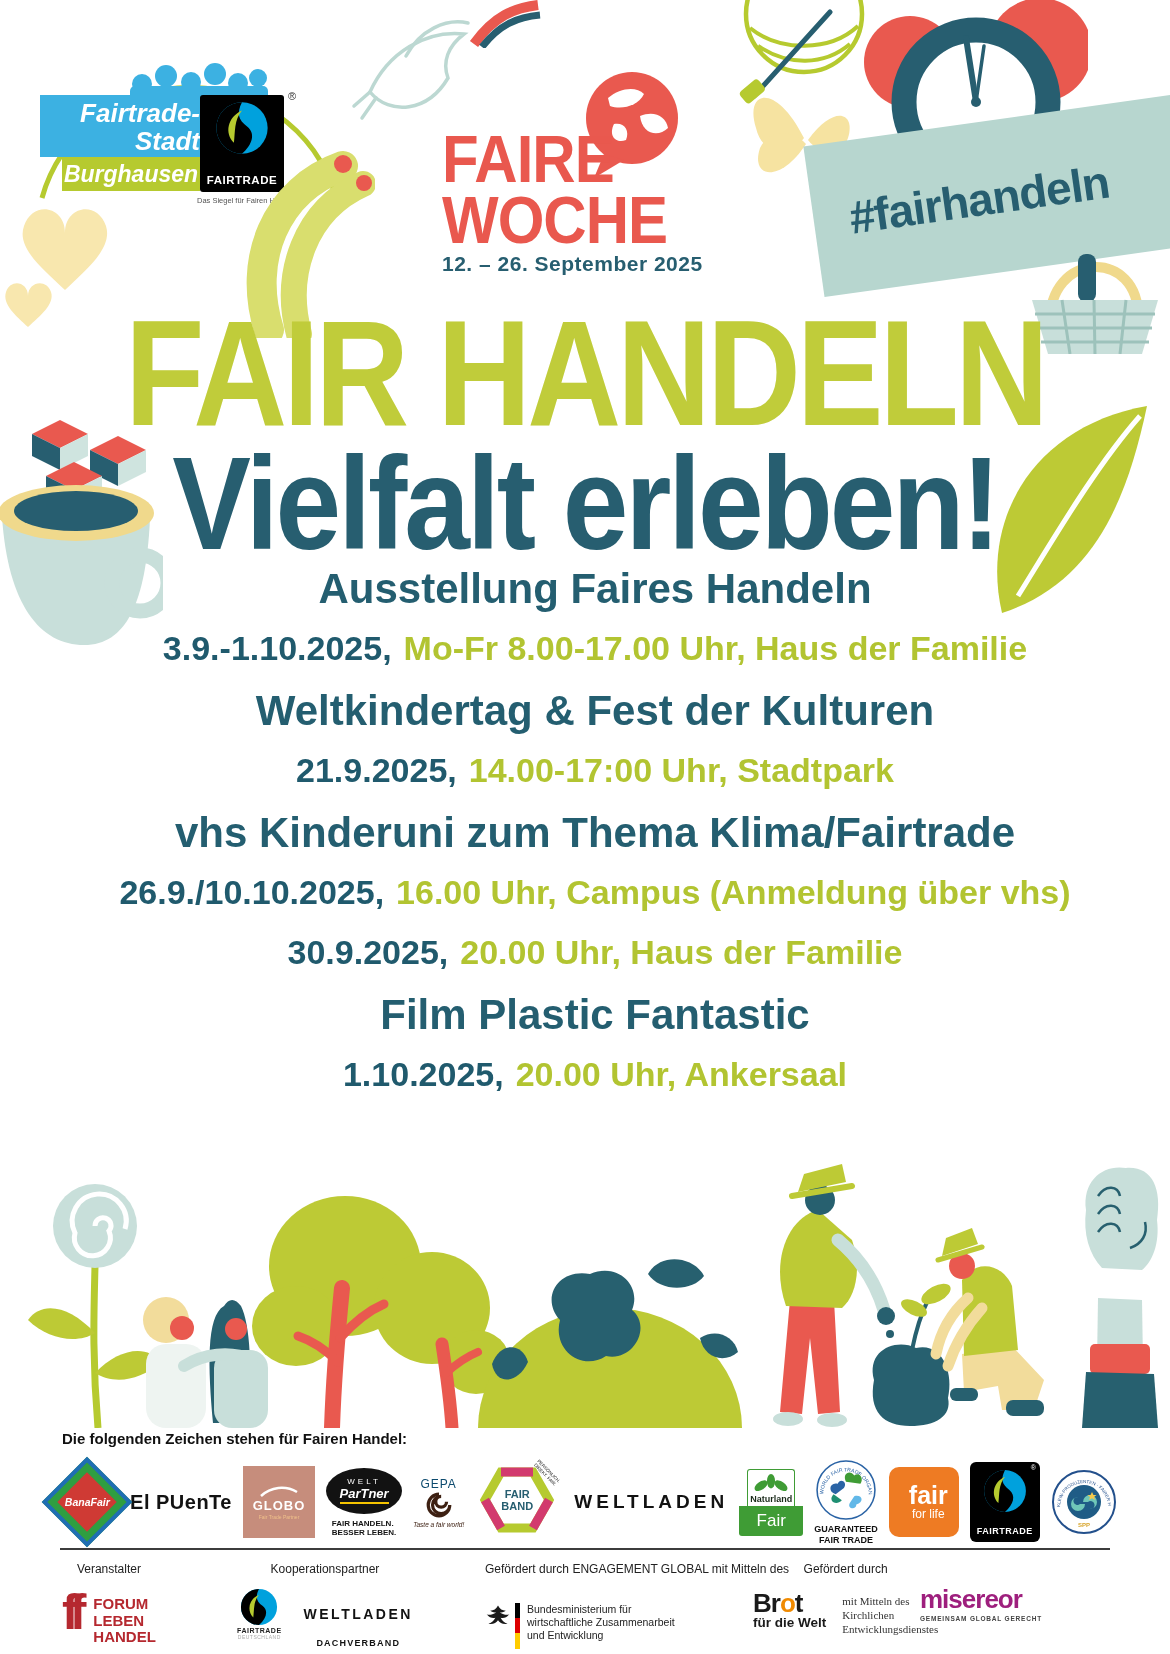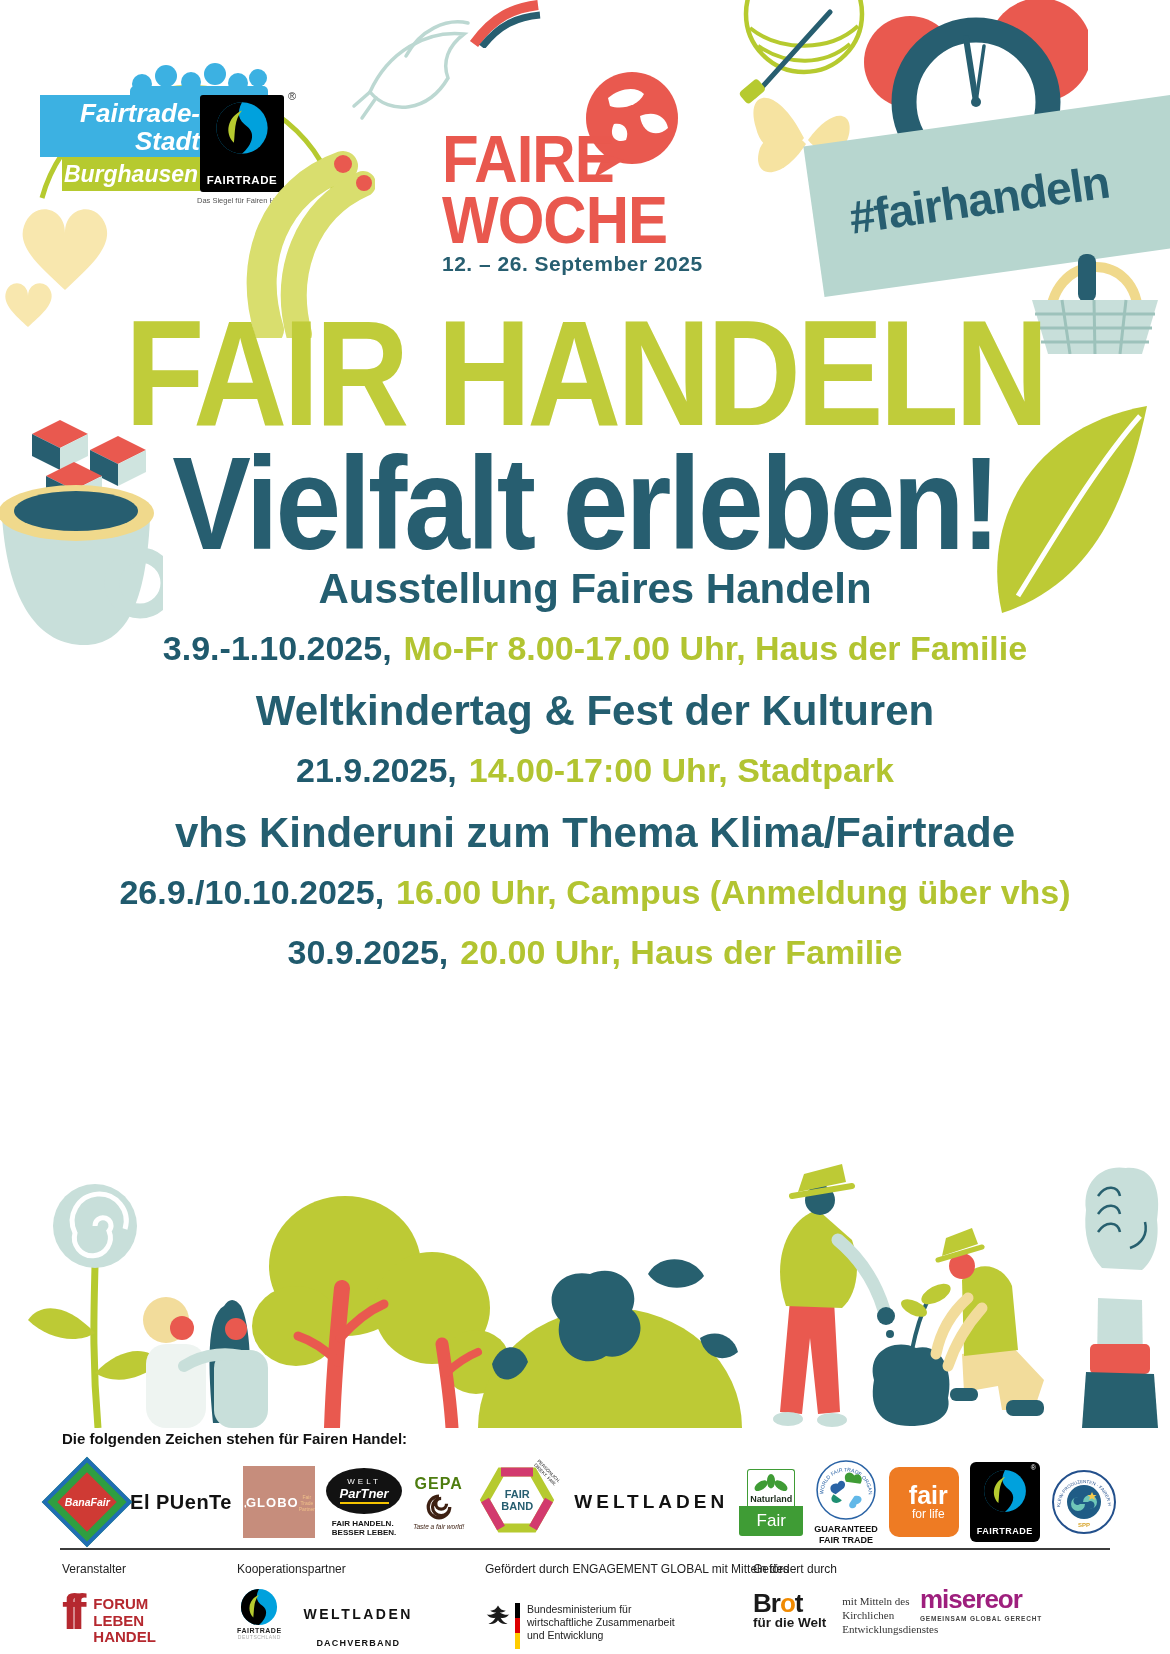--- a/index.html
+++ b/index.html
@@ -48,29 +48,29 @@
 
   
   .labels-intro{left:62px;top:1430px;font-size:15px;font-weight:bold;color:#111;}
   .logos{left:55px;top:1452px;width:1062px;height:100px;display:flex;justify-content:space-between;align-items:center;}
   .lg{display:flex;flex-direction:column;align-items:center;justify-content:center;text-align:center;}
   .bana-d{width:56px;height:56px;transform:rotate(45deg);background:#2f9e41;border:4px solid #1f6eb4;
           display:flex;align-items:center;justify-content:center;}
   .bana-c{width:42px;height:42px;background:#cf3a34;display:flex;align-items:center;justify-content:center;}
   .bana-c span{transform:rotate(-45deg);color:#fff;font-style:italic;font-weight:bold;font-size:10.5px;white-space:nowrap;}
   .elp{font-size:20px;font-weight:bold;color:#121212;letter-spacing:.5px;}
-  .globo{width:72px;height:72px;background:#c68d7c;color:#fff;display:flex;flex-direction:row;align-items:center;justify-content:center;}
+  .globo{width:72px;height:72px;background:#c68d7c;color:#fff;display:flex;flex-direction:column;align-items:center;justify-content:center;}
   .globo-t{font-size:13px;font-weight:bold;letter-spacing:1px;}
   .globo-s{font-size:5px;color:#f0c08a;margin-top:1px;}
   .wp-oval{width:76px;height:46px;background:#121212;border-radius:50%;color:#fff;
            display:flex;flex-direction:column;align-items:center;justify-content:center;}
   .wp1{font-size:8px;letter-spacing:3px;}
   .wp2{font-size:13px;font-style:italic;font-weight:bold;border-bottom:2px solid #f5c400;padding-bottom:1px;}
   .wp-sub{font-size:8px;font-weight:bold;margin-top:5px;line-height:9px;color:#121212;text-align:left;}
-  .gepa-t{font-size:16px;font-weight:bold;color:#4d7c0f;letter-spacing:1px;}
+  .gepa-t{font-size:12px;font-weight:normal;color:#0c4a6e;letter-spacing:1px;}
   .gepa-s{font-size:6.5px;font-style:italic;color:#3d2012;margin-top:2px;}
   .fb{position:relative;width:88px;height:88px;}
   .fb-txt{position:absolute;left:0;top:30px;width:84px;text-align:center;font-size:11px;line-height:12px;
           font-weight:bold;color:#275e70;}
   .fb-sub{position:absolute;right:-4px;top:10px;font-size:4.5px;color:#121212;transform:rotate(45deg);width:40px;line-height:5px;}
   .wl{font-size:19px;font-weight:bold;color:#121212;letter-spacing:4px;}
   .nl{width:64px;}
   .nl-top{border:1.5px solid #3f9c35;border-bottom:none;border-radius:3px 3px 0 0;background:#fff;
           display:flex;flex-direction:column;align-items:center;padding:3px 2px 2px;}
   .nl-name{font-size:9px;font-weight:bold;color:#1a2a1a;margin-top:1px;}
@@ -80,21 +80,21 @@
        justify-content:center;padding-left:9px;box-sizing:border-box;}
   .ffl1{font-size:25px;font-weight:bold;line-height:23px;}
   .ffl2{font-size:12px;}
   .ft{position:relative;width:70px;height:80px;background:#000;border-radius:6px;display:flex;flex-direction:column;
       align-items:center;justify-content:space-between;padding:7px 0 6px;box-sizing:border-box;}
   .ft-name{color:#fff;font-weight:bold;font-size:9px;letter-spacing:.5px;}
   .ft-reg{position:absolute;top:2px;right:4px;color:#fff;font-size:7px;}
 
   
   .footer-rule{left:60px;top:1548px;width:1050px;border-top:2px solid #3c3c3c;height:0;}
-  .f-label{font-size:12px;color:#222;}
+  .f-label{font-size:12px;color:#222;text-align:center;}
   .c1{left:62px;top:1562px;}
   .c1-row{display:flex;align-items:flex-start;margin-top:14px;}
   .ff-mono{font-size:50px;font-weight:bold;color:#b5282f;letter-spacing:-9px;line-height:44px;margin-right:16px;}
   .ff-lines{font-size:15px;font-weight:bold;color:#b5282f;line-height:16.5px;margin-top:6px;}
   .c2{left:237px;top:1562px;}
   .c2-row{display:flex;align-items:flex-start;margin-top:12px;}
   .ftd{display:flex;flex-direction:column;align-items:center;margin-right:22px;}
   .ftd-n{font-size:7px;font-weight:bold;color:#222;margin-top:1px;letter-spacing:.5px;}
   .ftd-s{font-size:5px;color:#aaa;letter-spacing:.5px;}
   .wl2{margin-top:18px;text-align:center;}
@@ -280,20 +280,26 @@
       <div class="event-title">vhs Kinderuni zum Thema Klima/Fairtrade</div>
       <div class="event-line">
         <span class="ev-date">26.9./10.10.2025,</span><span class="ev-details">16.00 Uhr, Campus (Anmeldung über vhs)</span>
       </div>
     </div>
     <div class="event">
       <div class="event-line">
         <span class="ev-date">30.9.2025,</span><span class="ev-details">20.00 Uhr, Haus der Familie</span>
       </div>
     </div>
+    <div class="event">
+      <div class="event-title">Film Plastic Fantastic</div>
+      <div class="event-line">
+        <span class="ev-date">1.10.2025,</span><span class="ev-details">20.00 Uhr, Ankersaal</span>
+      </div>
+    </div>
   </div>
 
   <svg class="abs band" width="1170" height="280" viewBox="0 0 1170 280">
     <g>
       <path d="M98,280 C92,210 94,160 95,118" stroke="#b6ca2f" stroke-width="7" fill="none"></path>
       <path d="M95,185 C70,158 42,152 28,172 C48,192 78,196 95,185 Z" fill="#bdca35"></path>
       <path d="M95,225 C118,200 148,196 160,214 C140,234 112,236 95,225 Z" fill="#bdca35"></path>
       <circle cx="95" cy="78" r="42" fill="#c8dfda"></circle>
       <path d="M95,78 a8,8 0 1 1 14,5 a18,18 0 1 1 -34,2 a27,27 0 1 1 50,-4" stroke="#fff" stroke-width="5" fill="none"></path>
     </g>

